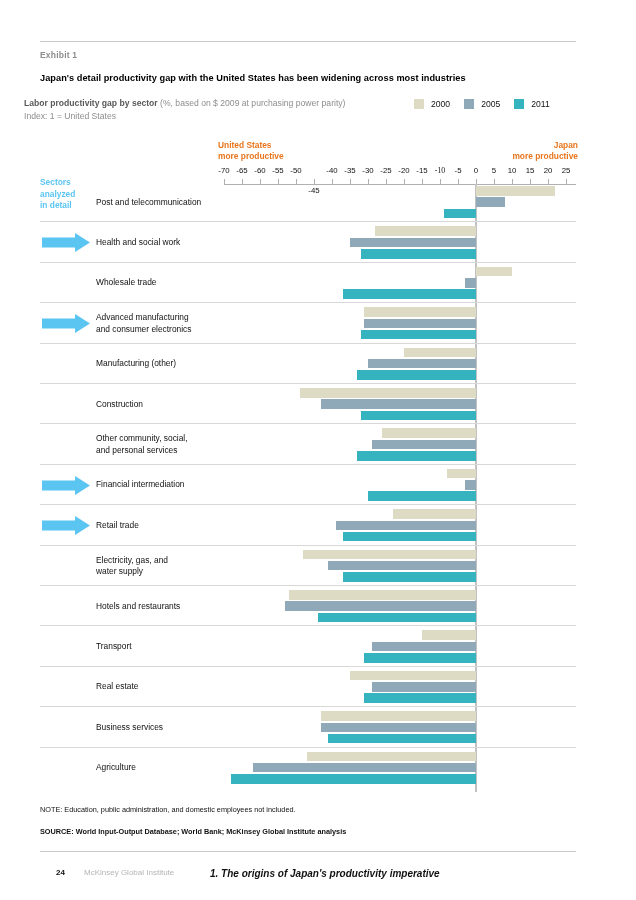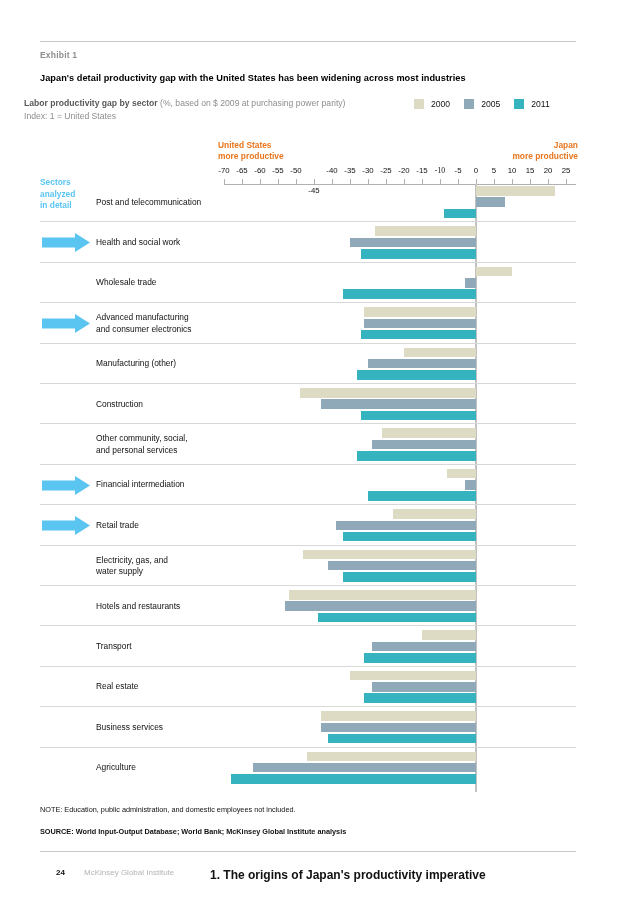--- a/index.html
+++ b/index.html
@@ -222,23 +222,24 @@
   }
   .pg-org {
     position: absolute;
     left: 84px; top: 868px;
     font-size: 8px;
     color: #b4b4b4;
   }
   .pg-chap {
     position: absolute;
     left: 210px; top: 868px;
-    font-size: 12px;
-    font-weight: bold;
-    color: #111111;
+    font-size: 10px;
+    font-weight: bold;
+    color: #111111;
+    font-style: italic;
   }
 </style>
 </head>
 <body>
 
 <div class="page">
 
   <div class="rule-top"></div>
 
   <div class="exhibit-label">Exhibit 1</div>

